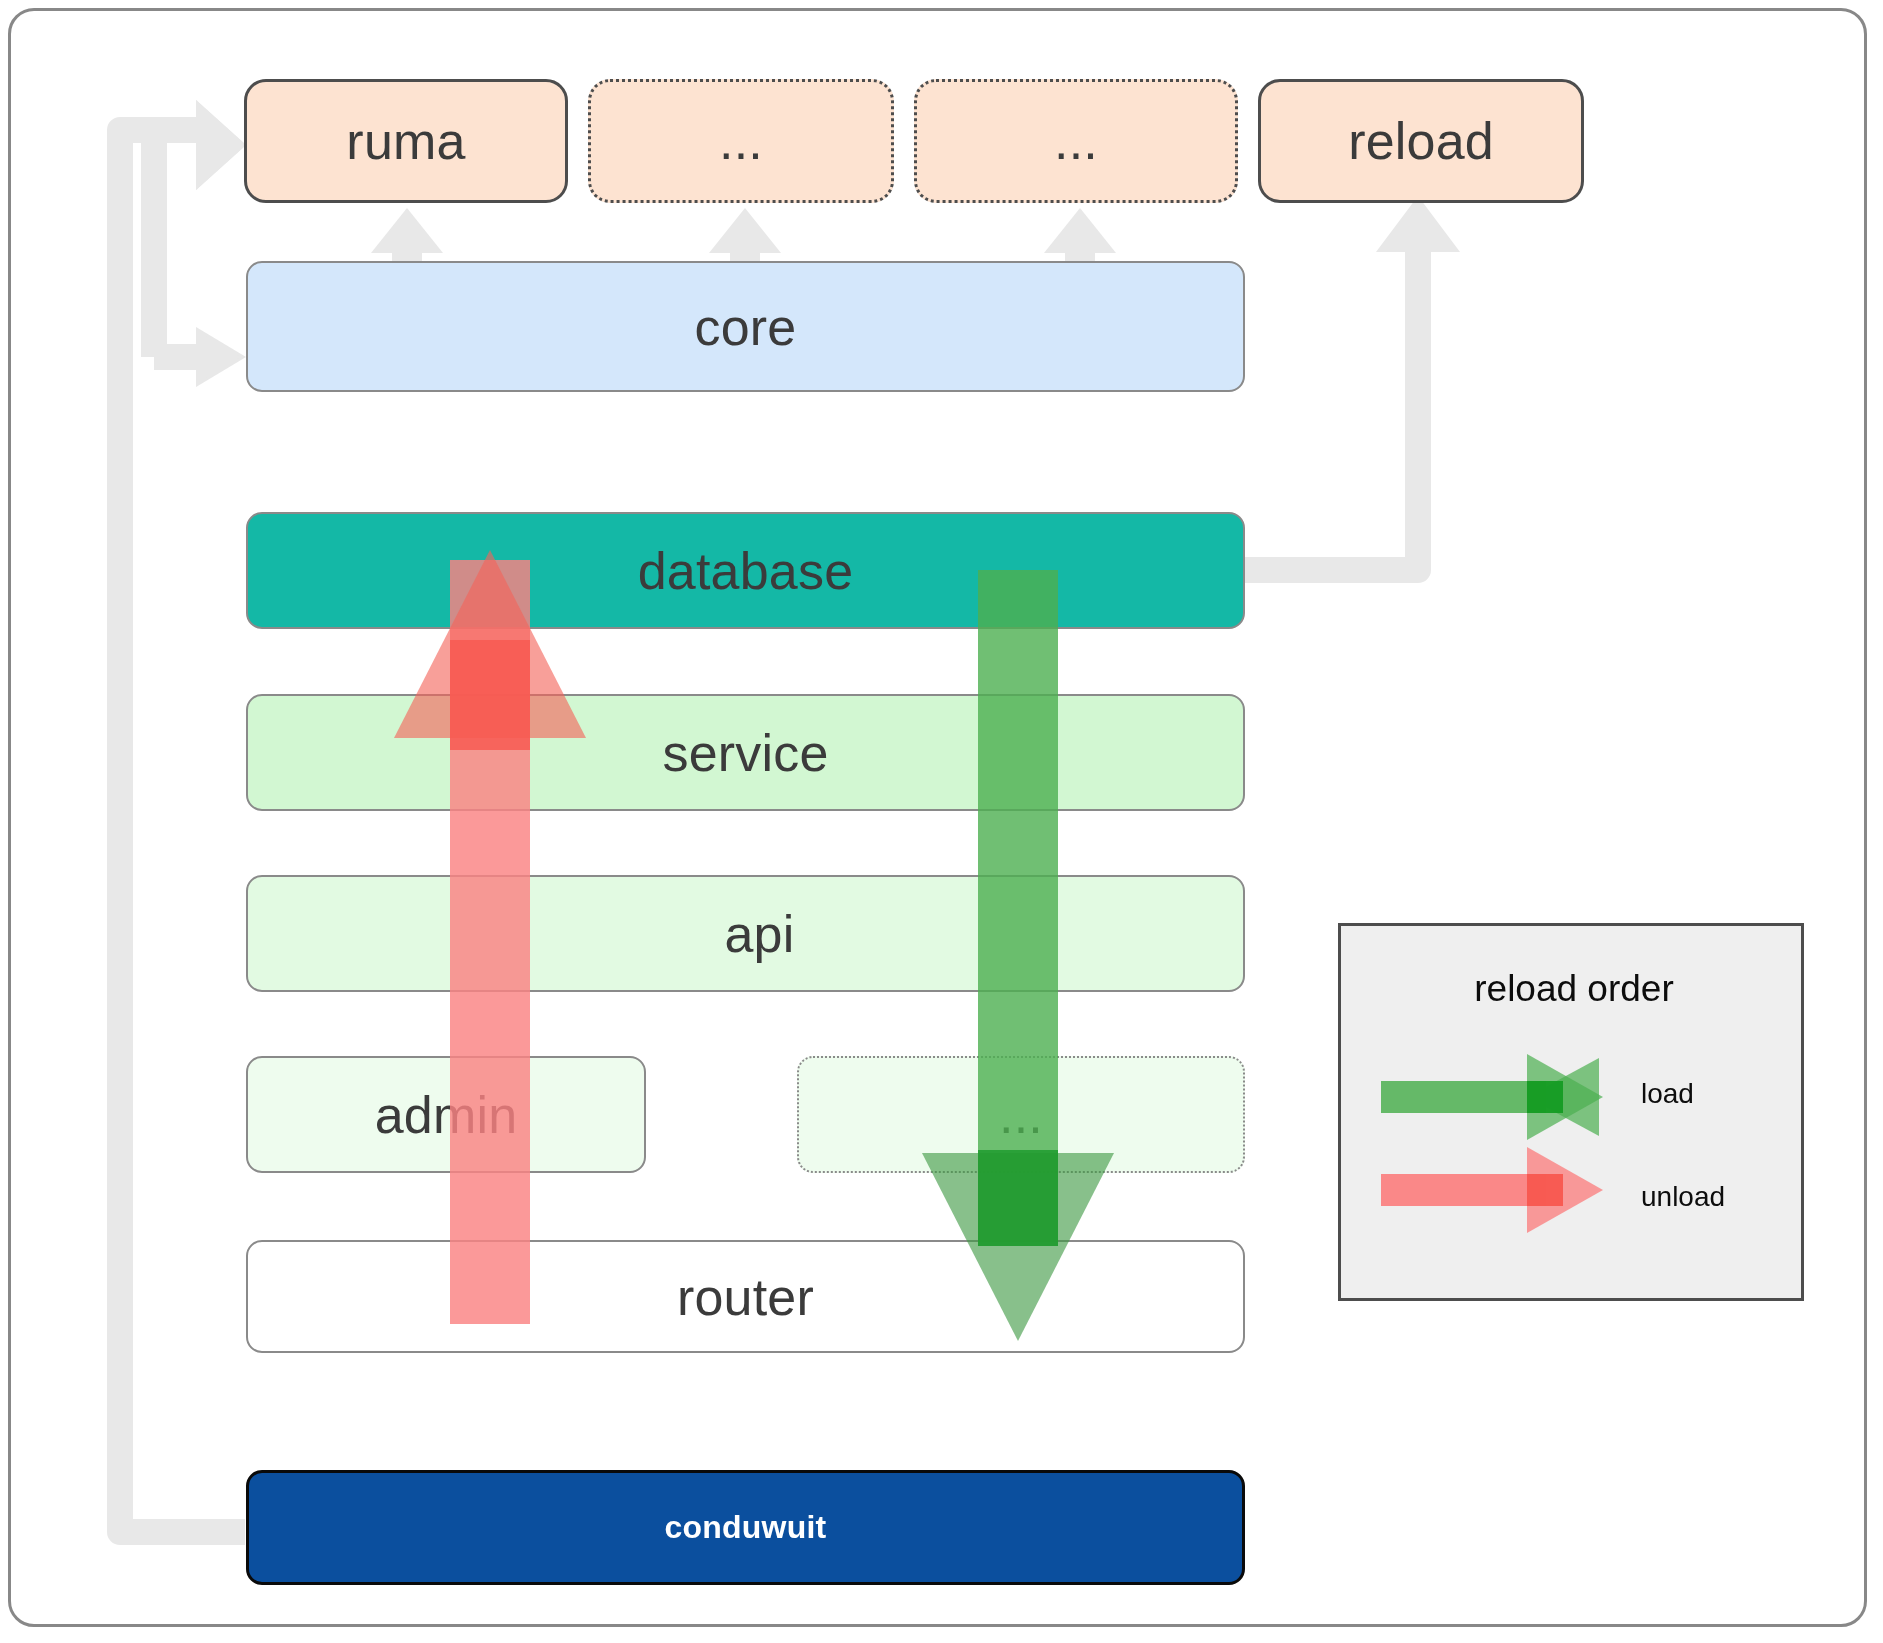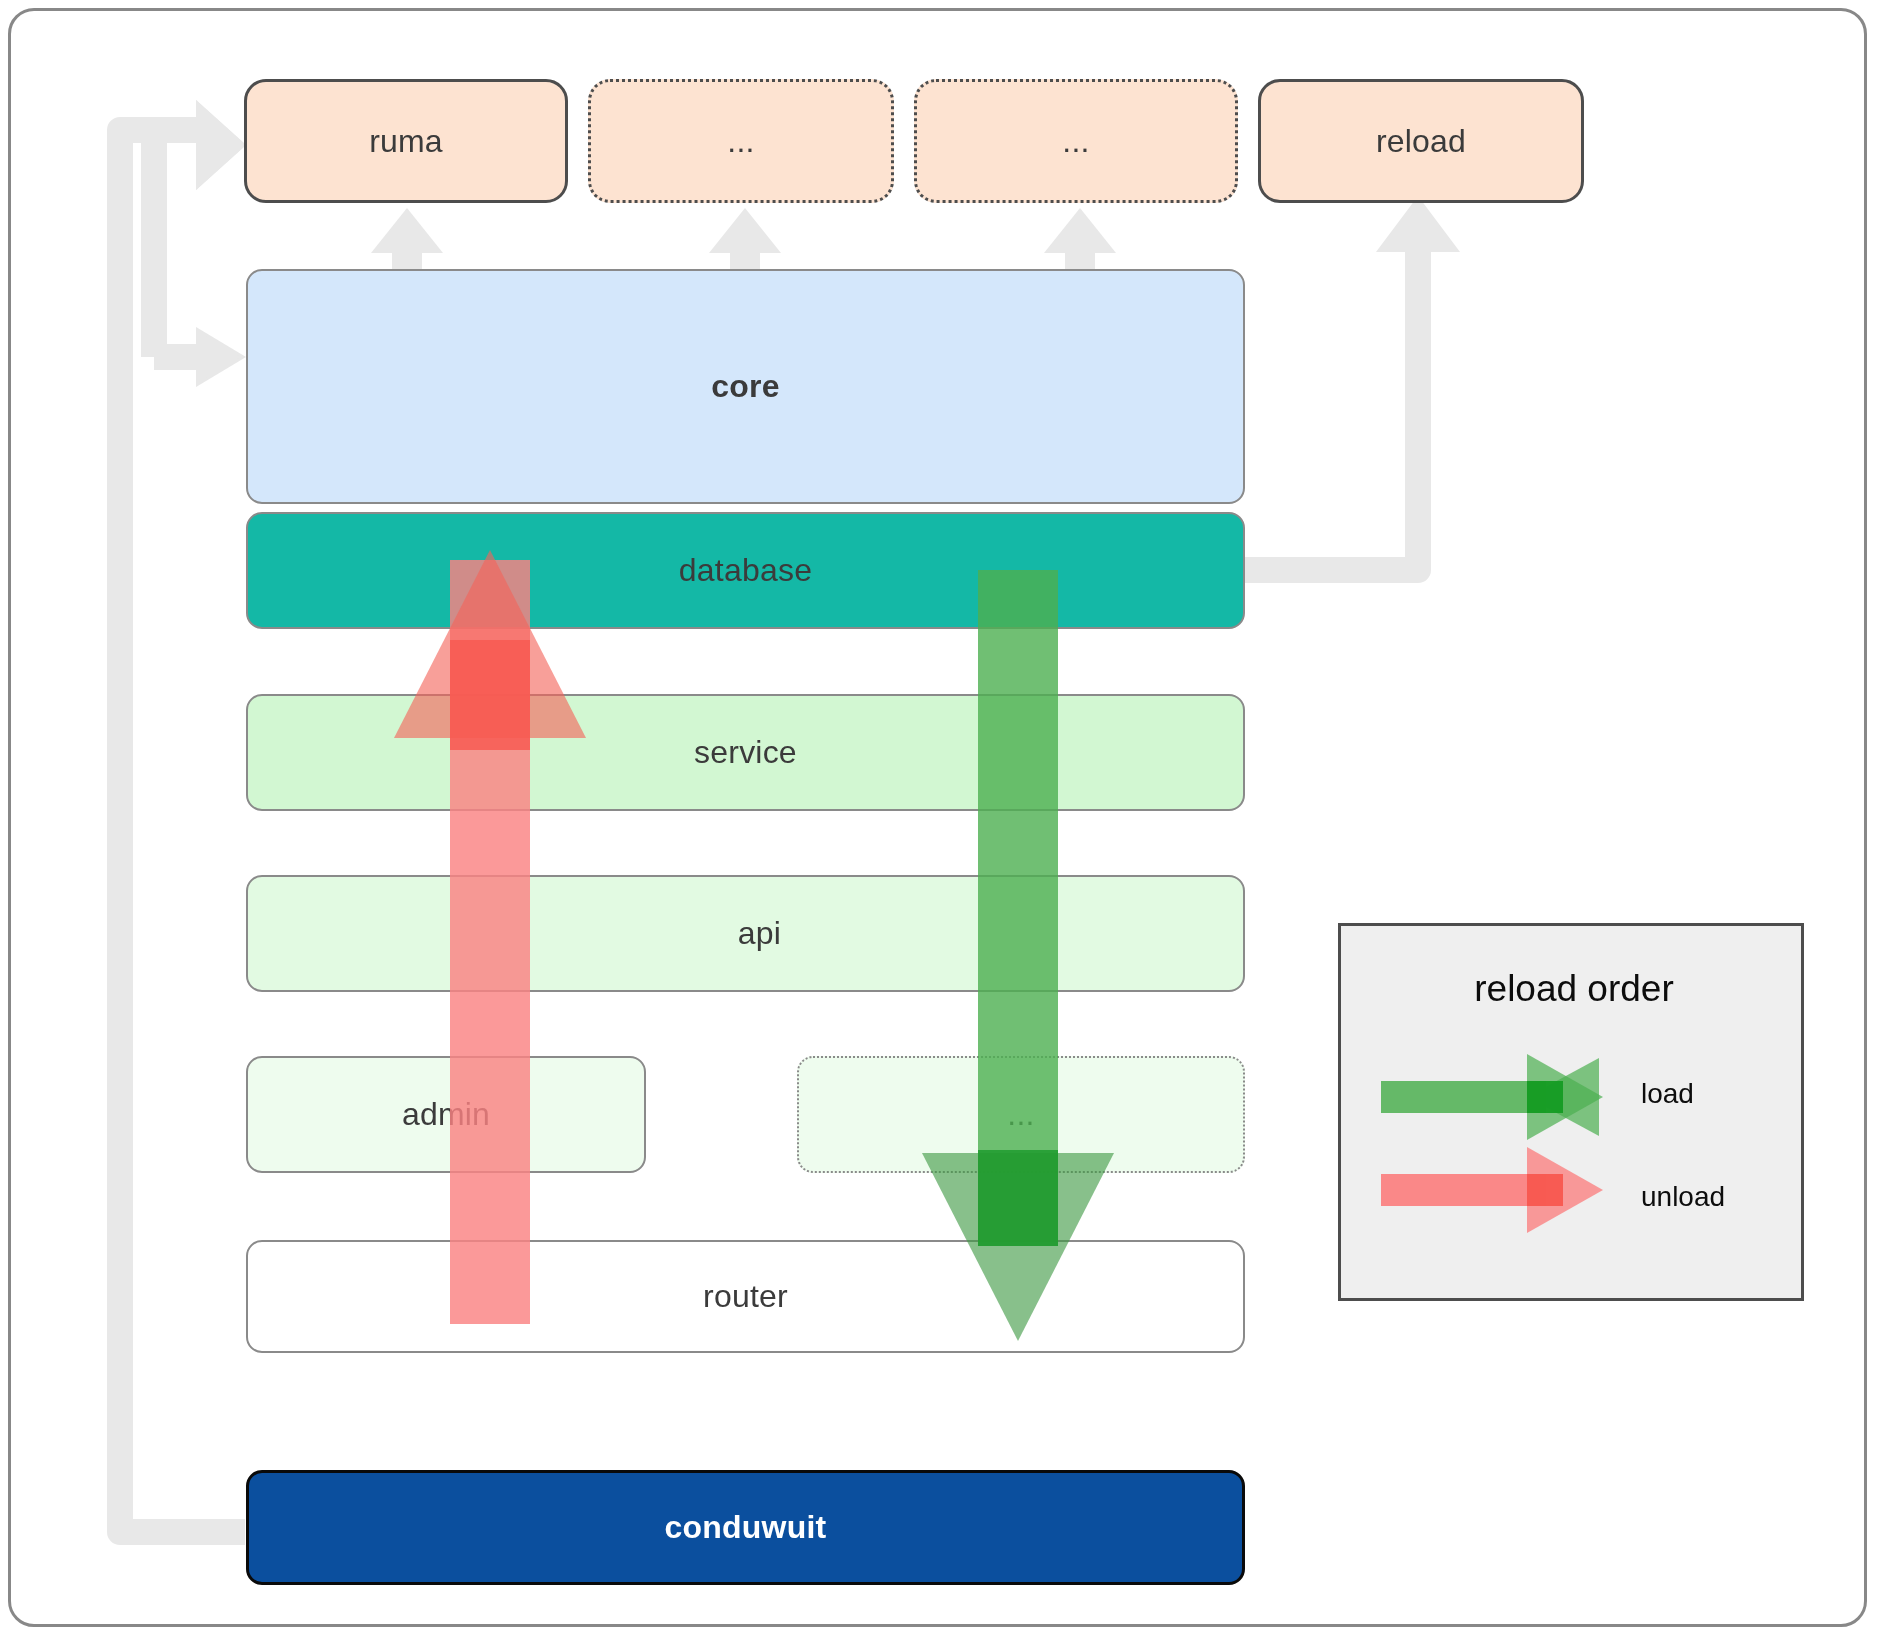--- a/index.html
+++ b/index.html
@@ -43,21 +43,21 @@
   }
 
   
   .node {
     position: absolute;
     box-sizing: border-box;
     display: flex;
     align-items: center;
     justify-content: center;
     border-radius: 14px;
-    font-size: 32px;
+    font-size: 52px;
     color: #3b3b3b;
     letter-spacing: 0.2px;
     white-space: nowrap;
   }
 
   .node-ext {
     background: #fde3d1;
     border: 3px solid #4d4d4d;
     border-radius: 22px;
   }
@@ -194,21 +194,21 @@
   </div>
 
   <div class="node node-ext-dotted" style="left:914px; top:79px; width:324px; height:124px;">
     <span>...</span>
   </div>
 
   <div class="node node-ext" style="left:1258px; top:79px; width:326px; height:124px;">
     <span>reload</span>
   </div>
 
-  <div class="node node-core" style="left:246px; top:269px; width:999px; height:235px;font-weight:bold;">
+  <div class="node node-core" style="left:246px; top:261px; width:999px; height:131px;">
     <span>core</span>
   </div>
 
   <div class="node node-db" style="left:246px; top:512px; width:999px; height:117px;">
     <span>database</span>
   </div>
 
   <div class="node node-service" style="left:246px; top:694px; width:999px; height:117px;">
     <span>service</span>
   </div>

